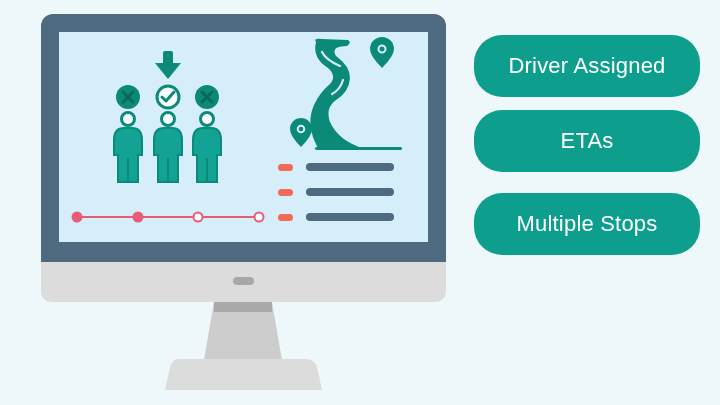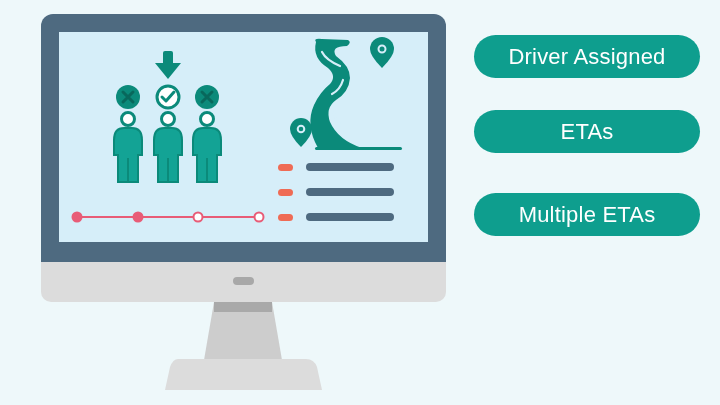--- a/index.html
+++ b/index.html
@@ -2,21 +2,21 @@
 <html><head>
 <meta charset="utf-8">
 <style>
   html,body{margin:0;padding:0;}
   body{width:720px;height:405px;background:#eef8fa;position:relative;overflow:hidden;font-family:"Liberation Sans",sans-serif;}
   .bezel{position:absolute;left:41px;top:14px;width:405px;height:250px;background:#4e6a80;border-radius:12px 12px 0 0;}
   .screen{position:absolute;left:59px;top:32px;width:369px;height:210px;background:#d6eef9;}
   .chin{position:absolute;left:41px;top:262px;width:405px;height:40px;background:#dcdcdc;border-radius:0 0 10px 10px;}
   .cam{position:absolute;left:233px;top:277px;width:21px;height:8px;background:#a8a8a8;border-radius:4px;}
   .stand{position:absolute;left:0;top:0;}
-  .pill{position:absolute;left:474px;width:226px;height:43px;background:#0e9e8e;border-radius:28px;color:#fff;
+  .pill{position:absolute;left:474px;width:226px;height:62px;background:#0e9e8e;border-radius:28px;color:#fff;
         font-size:22px;display:flex;align-items:center;justify-content:center;letter-spacing:0.2px;}
   svg{position:absolute;}
 </style>
 </head>
 <body>
 
 <div>
 
   <svg class="stand" width="720" height="405">
     <polygon points="214,302 272,302 282,360 204,360" fill="#cdcdcd"></polygon>
@@ -102,14 +102,14 @@
   </svg>
 </div>
 
 <div class="pill" style="top:35px">
   <span>Driver Assigned</span>
 </div>
 <div class="pill" style="top:110px">
   <span>ETAs</span>
 </div>
 <div class="pill" style="top:193px">
-  <span>Multiple ETAs</span>
+  <span>Multiple Stops</span>
 </div>
 
 </body></html>

